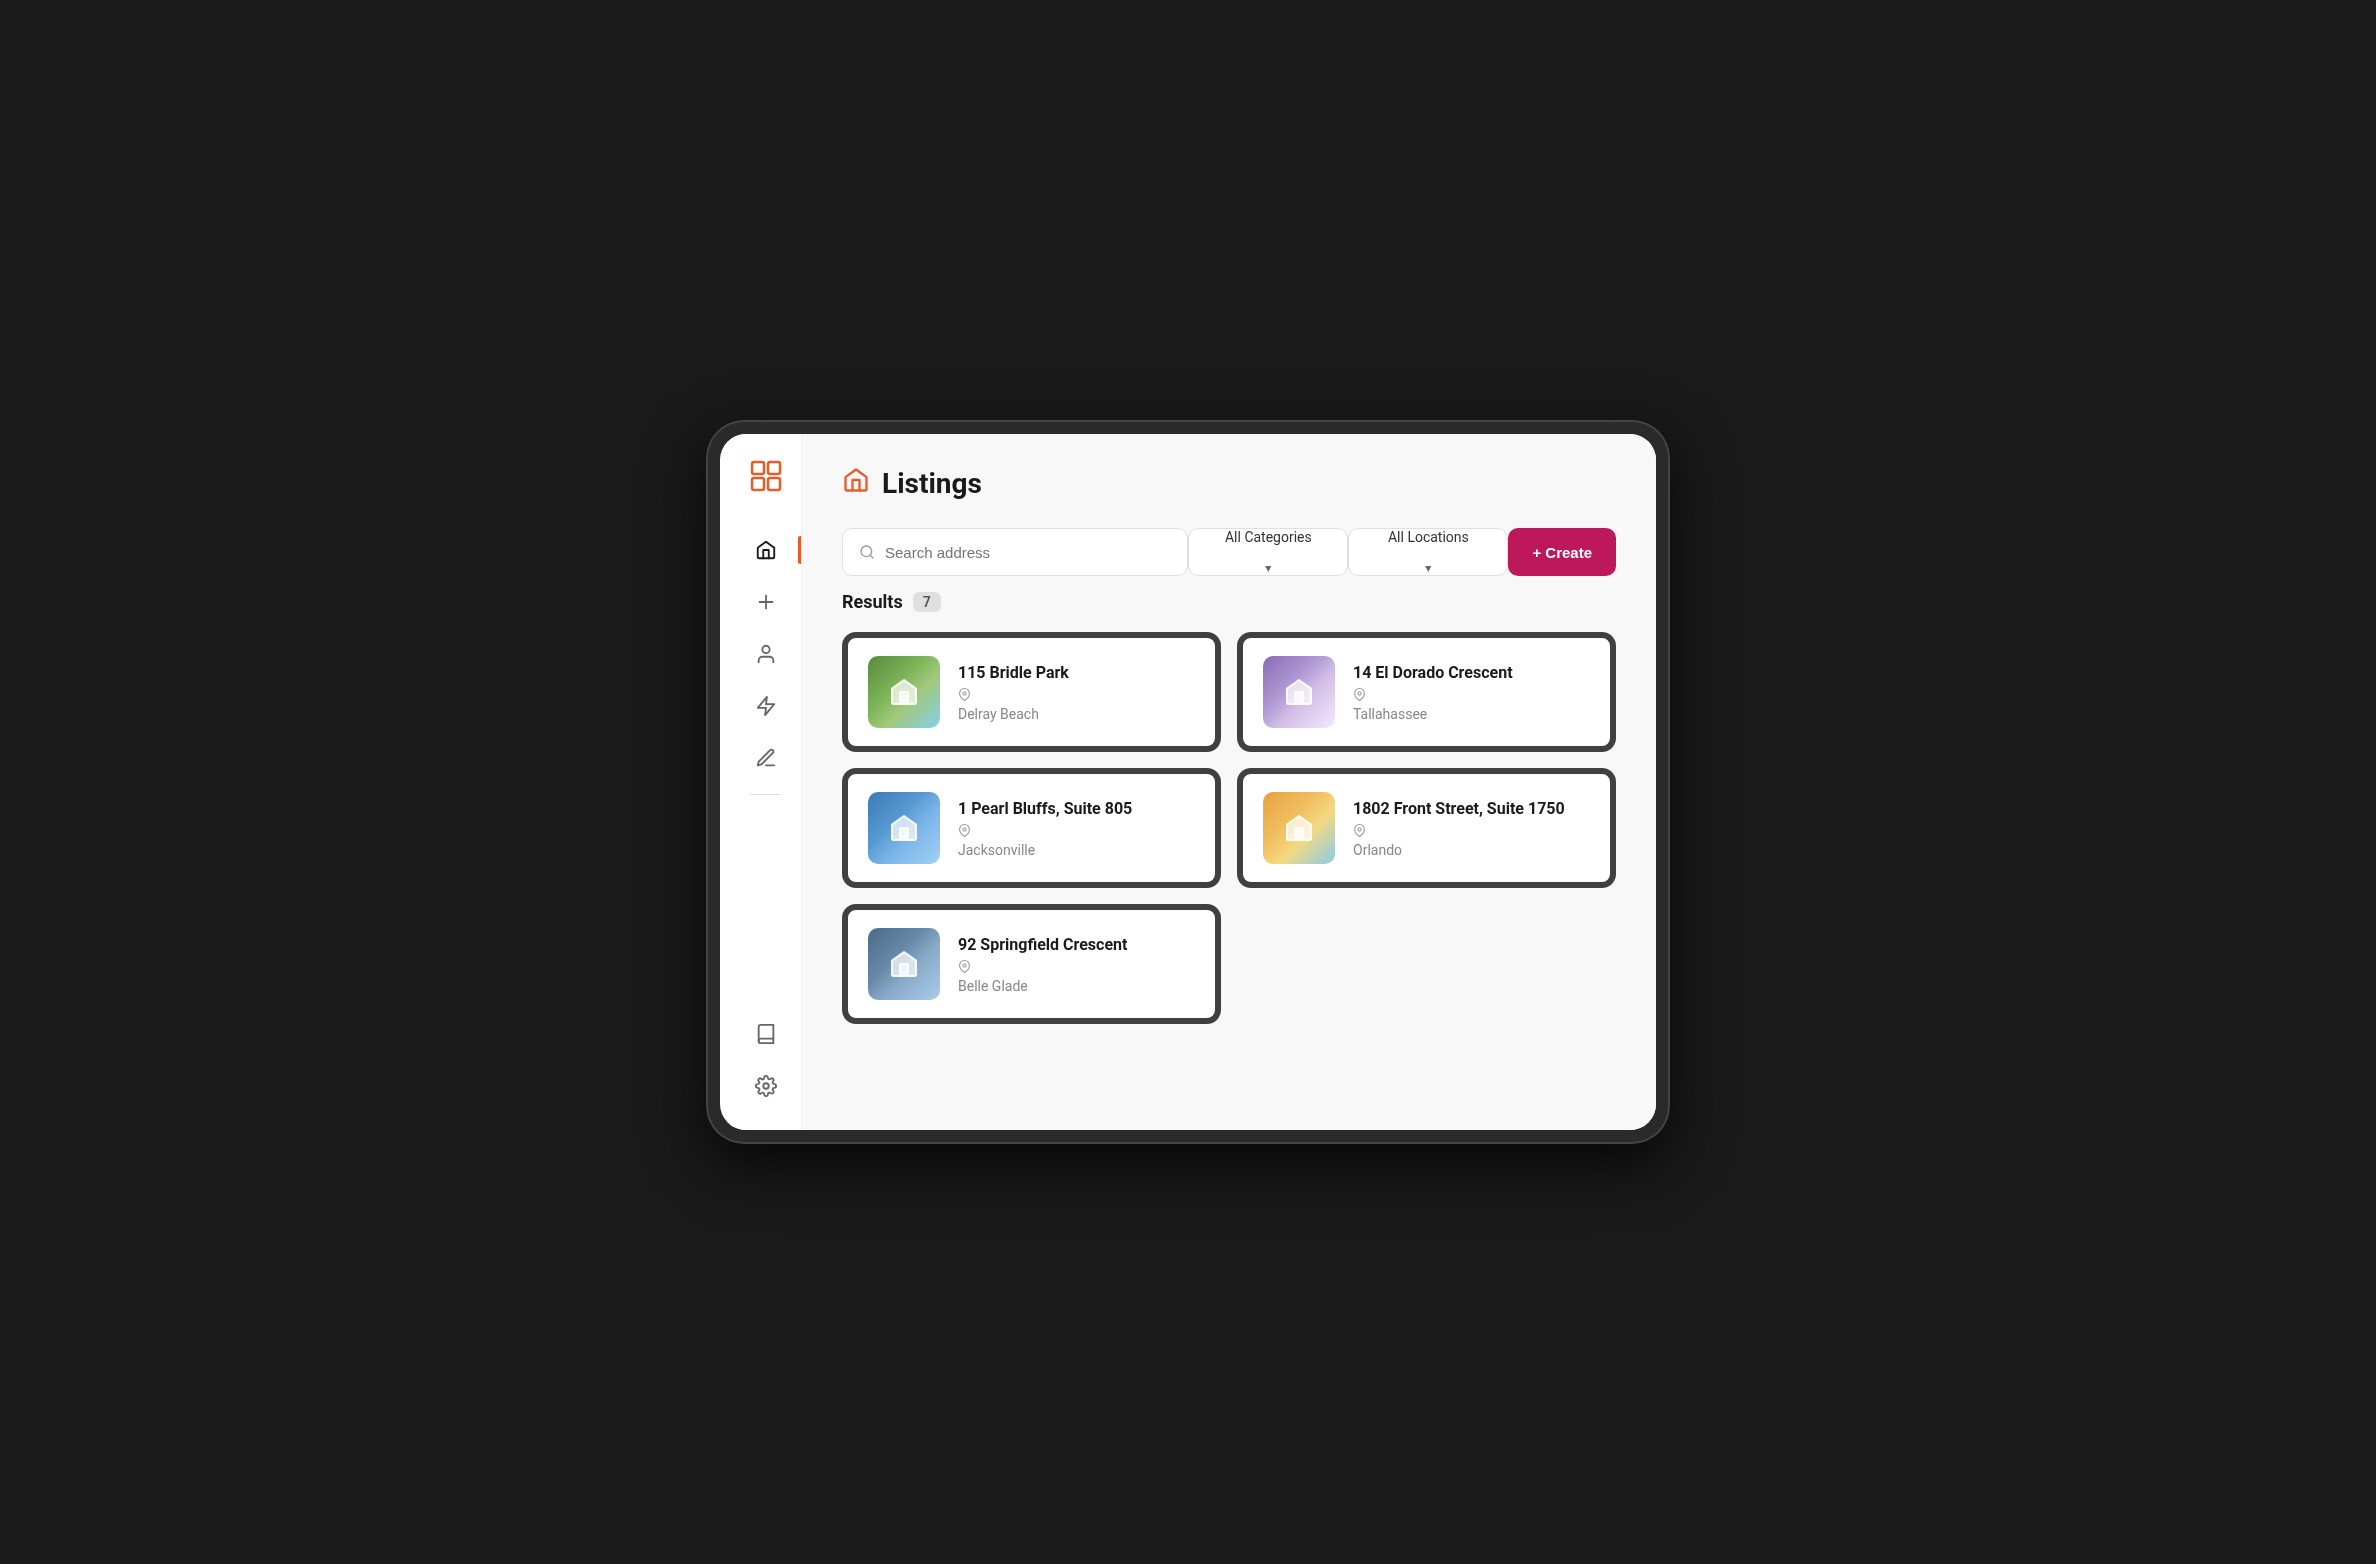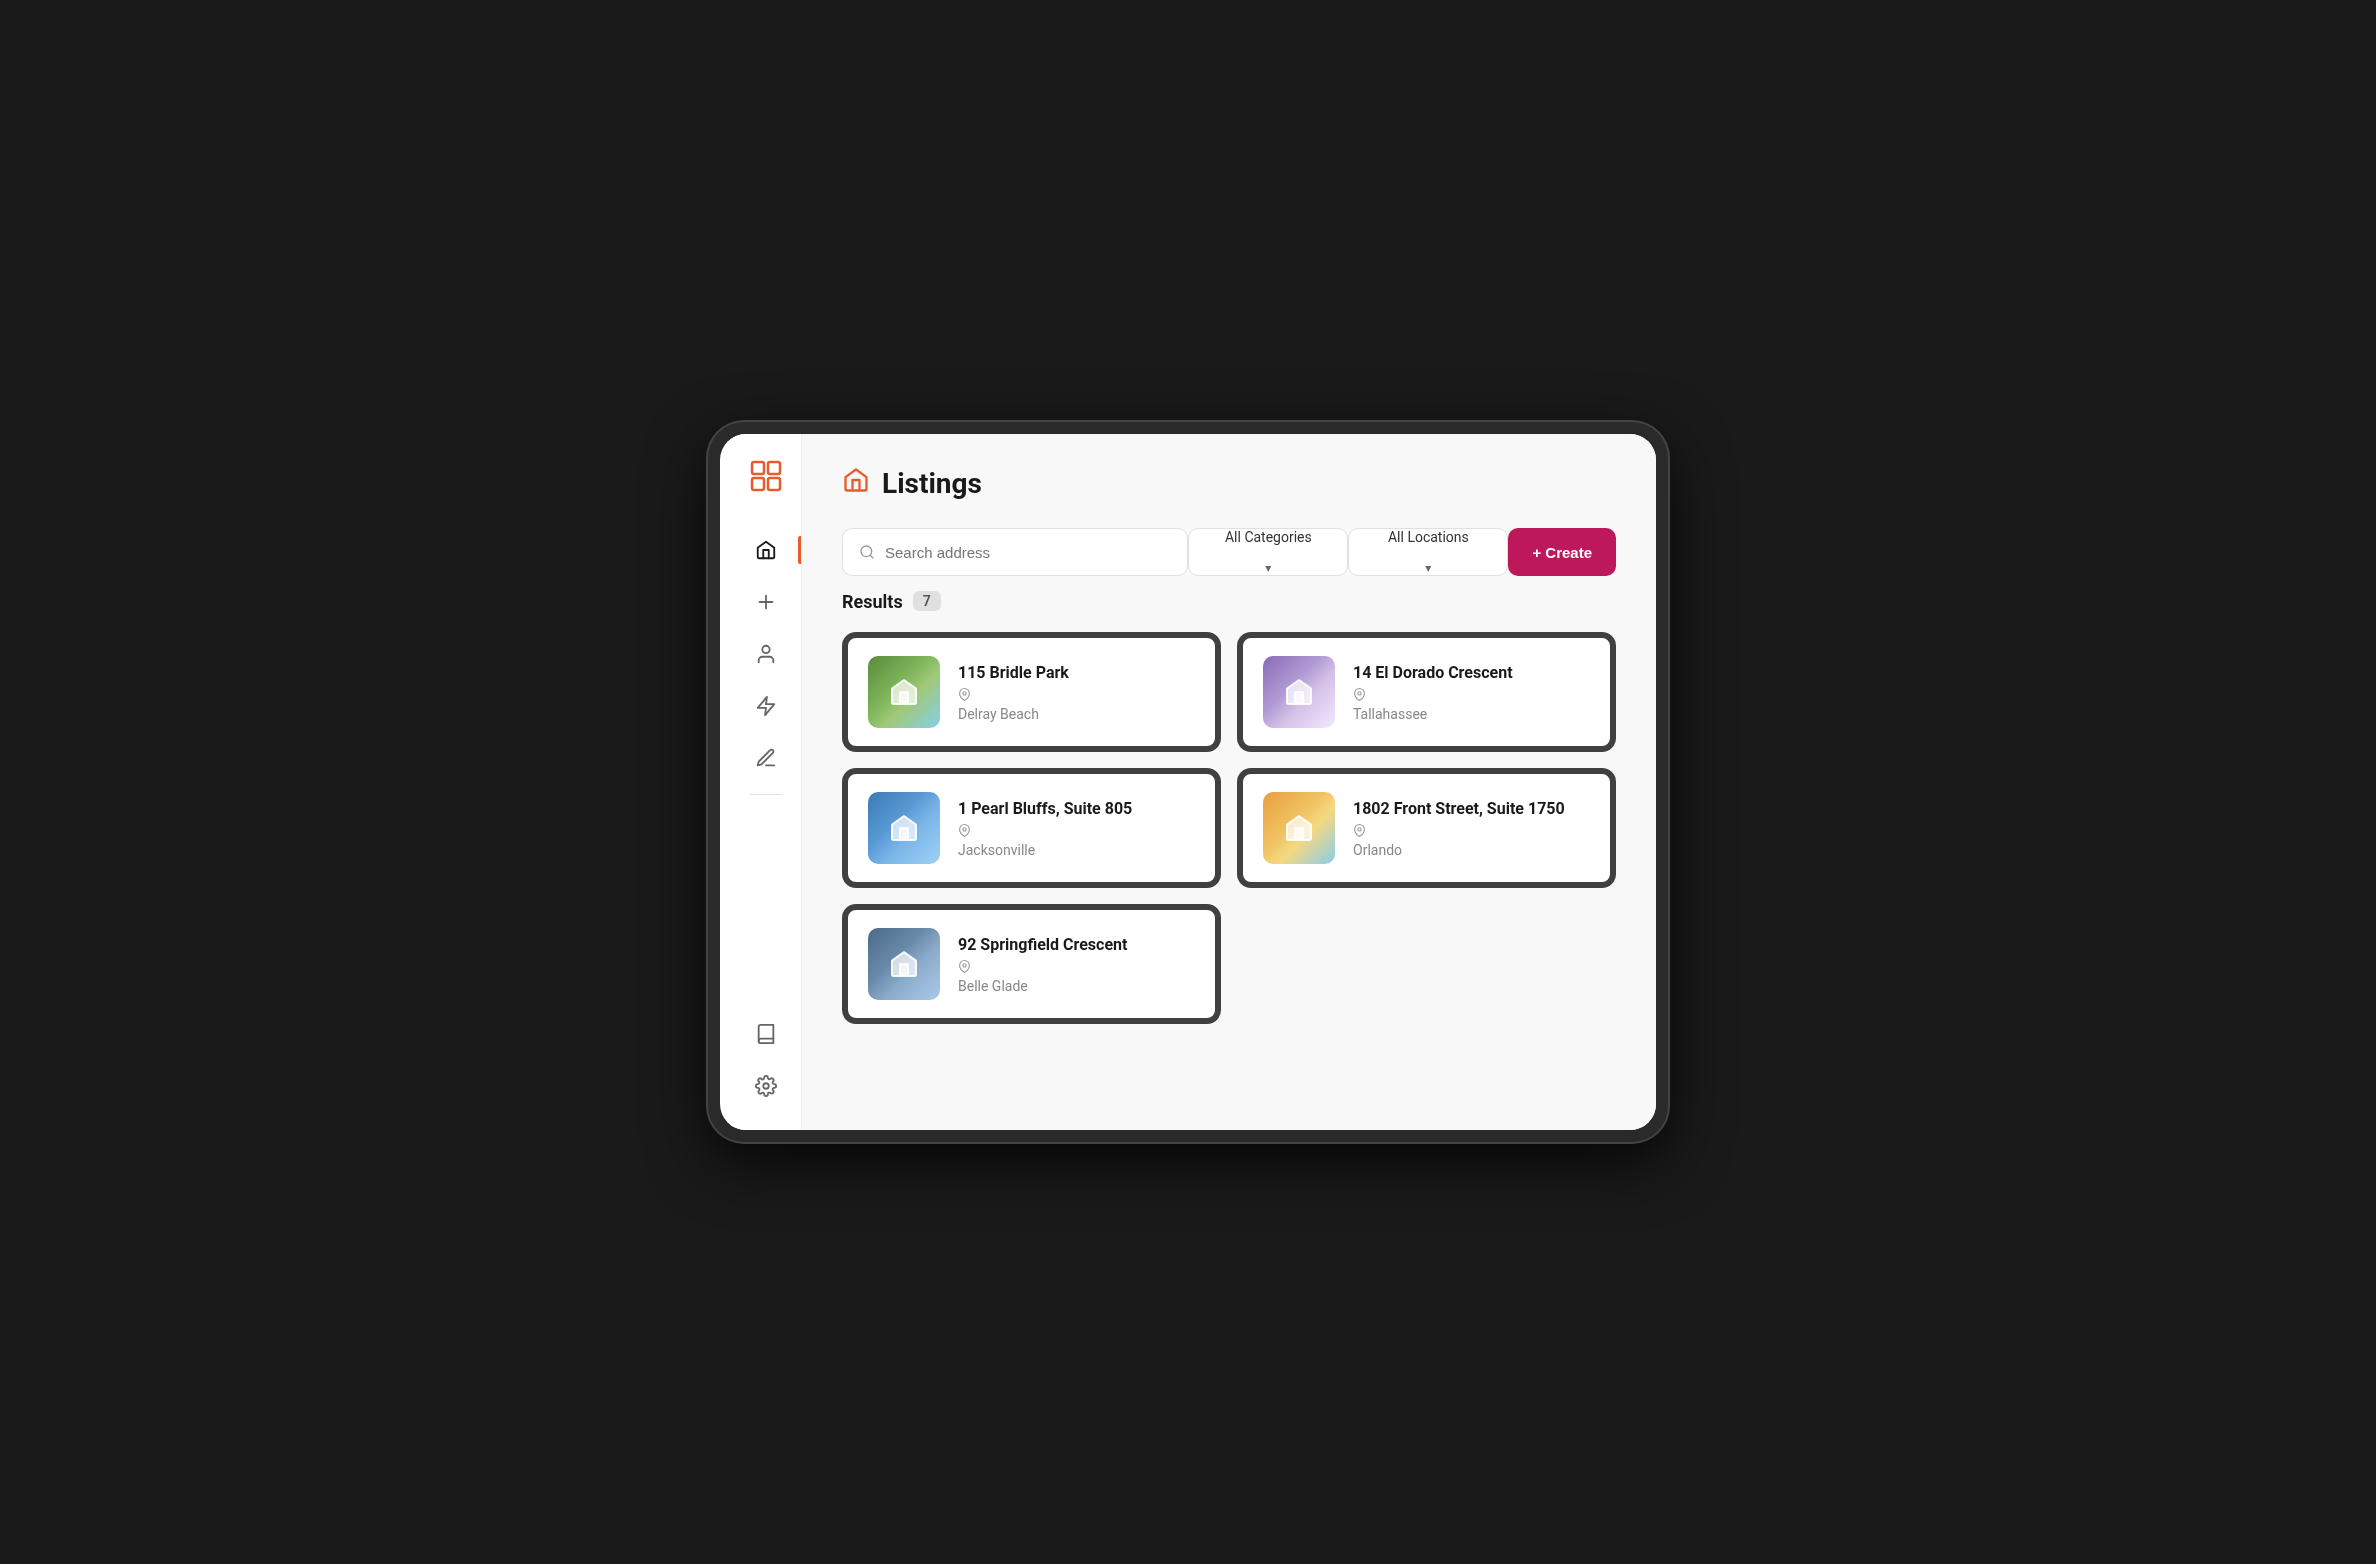--- a/index.html
+++ b/index.html
@@ -181,21 +181,21 @@
       font-size: 15px;
       font-weight: 600;
       cursor: pointer;
       white-space: nowrap;
       display: flex;
       align-items: center;
       gap: 6px;
     }
     .results-header {
       display: flex;
-      align-items: flex-start;
+      align-items: center;
       gap: 10px;
       margin-bottom: 20px;
     }
     .results-label {
       font-size: 18px;
       font-weight: 700;
       color: #1a1a1a;
     }
     .results-count {
       background: #e0e0e0;

